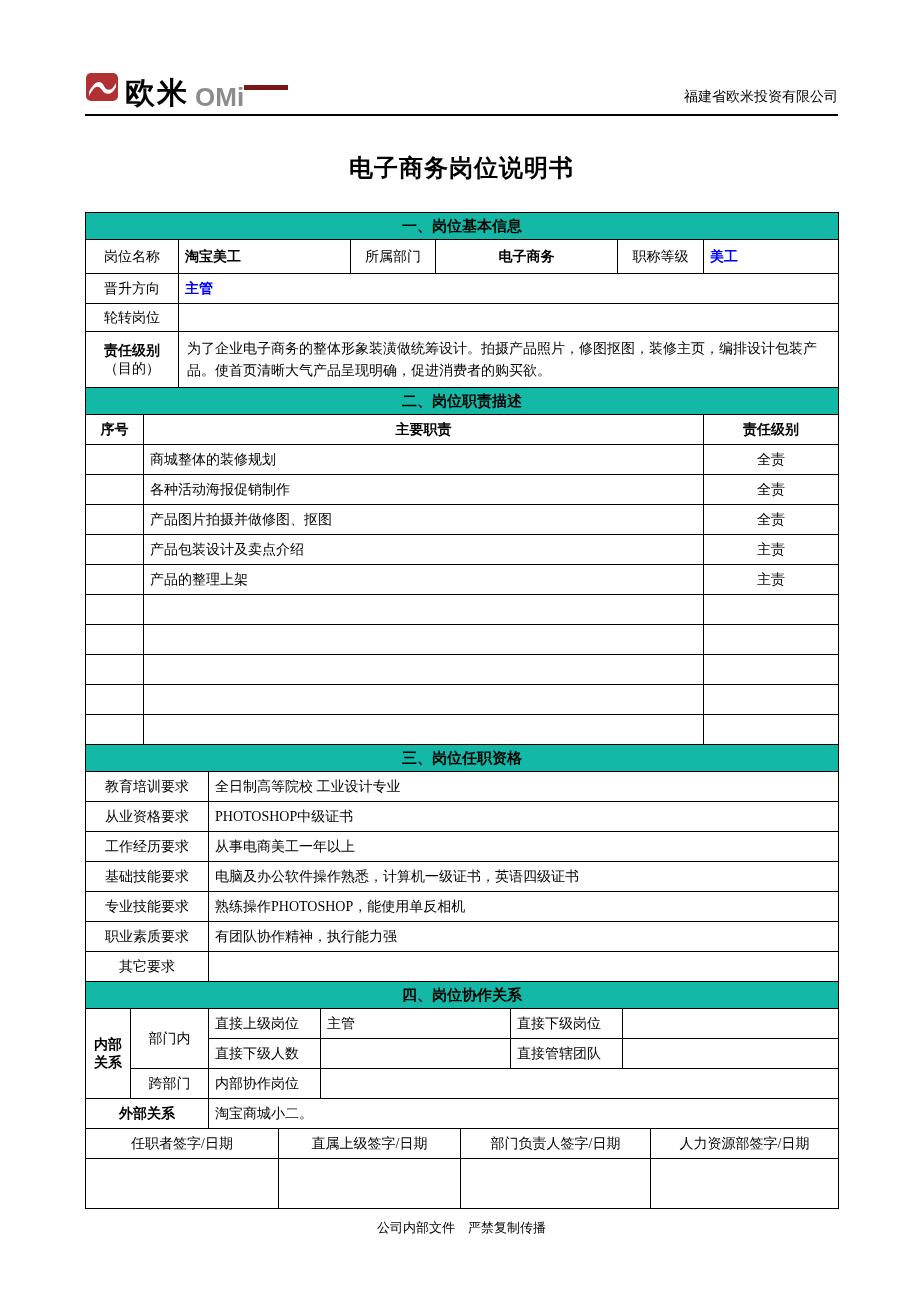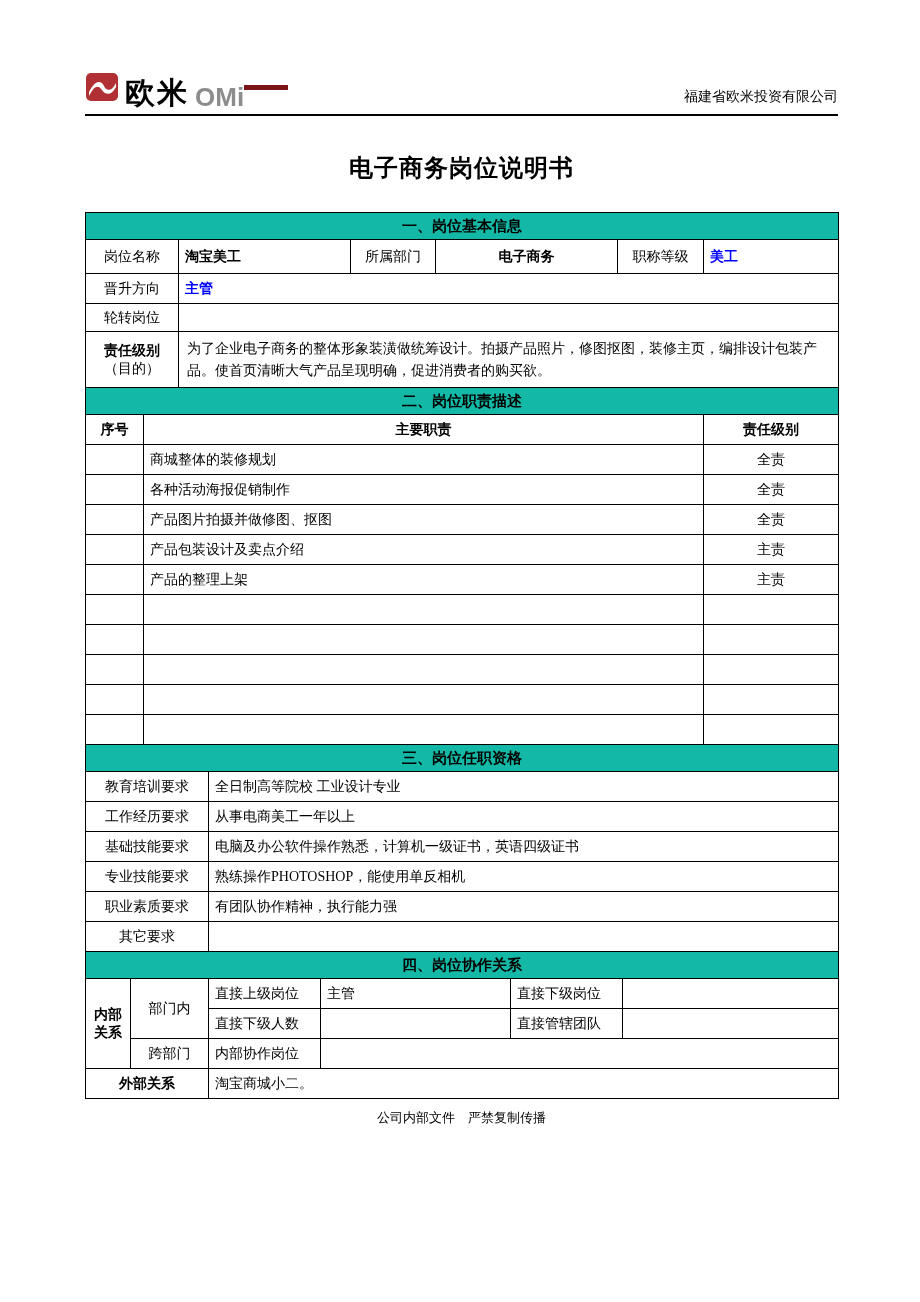--- a/index.html
+++ b/index.html
@@ -231,20 +231,24 @@
     </colgroup>
     <tbody>
         <tr>
       <td class="sec" colspan="2">三、岗位任职资格</td>
     </tr>
     <tr class="h30">
       <td class="lbl">教育培训要求</td>
       <td class="pl10">全日制高等院校 工业设计专业</td>
     </tr>
     <tr class="h30">
+      <td class="lbl">从业资格要求</td>
+      <td class="pl10">PHOTOSHOP中级证书</td>
+    </tr>
+    <tr class="h30">
       <td class="lbl">工作经历要求</td>
       <td class="pl10">从事电商美工一年以上</td>
     </tr>
     <tr class="h30">
       <td class="lbl">基础技能要求</td>
       <td class="pl10">电脑及办公软件操作熟悉，计算机一级证书，英语四级证书</td>
     </tr>
     <tr class="h30">
       <td class="lbl">专业技能要求</td>
       <td class="pl10">熟练操作PHOTOSHOP，能使用单反相机</td>
@@ -295,16 +299,38 @@
       <td class="pl8">内部协作岗位</td>
       <td class="pl10" colspan="3"></td>
     </tr>
     <tr class="h30">
       <td class="lbl-b" colspan="2">外部关系</td>
       <td class="pl10" colspan="4">淘宝商城小二。</td>
     </tr>
   </tbody>
     </table>
 
+  <table class="tbl">
+    <colgroup>
+      <col style="width:193px">
+        <col style="width:182px">
+        <col style="width:190px">
+        <col style="width:188px">
+    </colgroup>
+    <tbody>
+        <tr class="h30">
+      <td class="lbl">任职者签字/日期</td>
+      <td class="lbl">直属上级签字/日期</td>
+      <td class="lbl">部门负责人签字/日期</td>
+      <td class="lbl">人力资源部签字/日期</td>
+    </tr>
+    <tr class="h50">
+      <td></td>
+      <td></td>
+      <td></td>
+      <td></td>
+    </tr>
+  </tbody>
+    </table>
 
   <div class="doc-footer">公司内部文件　严禁复制传播</div>
 
 </div>
 
 </body></html>

